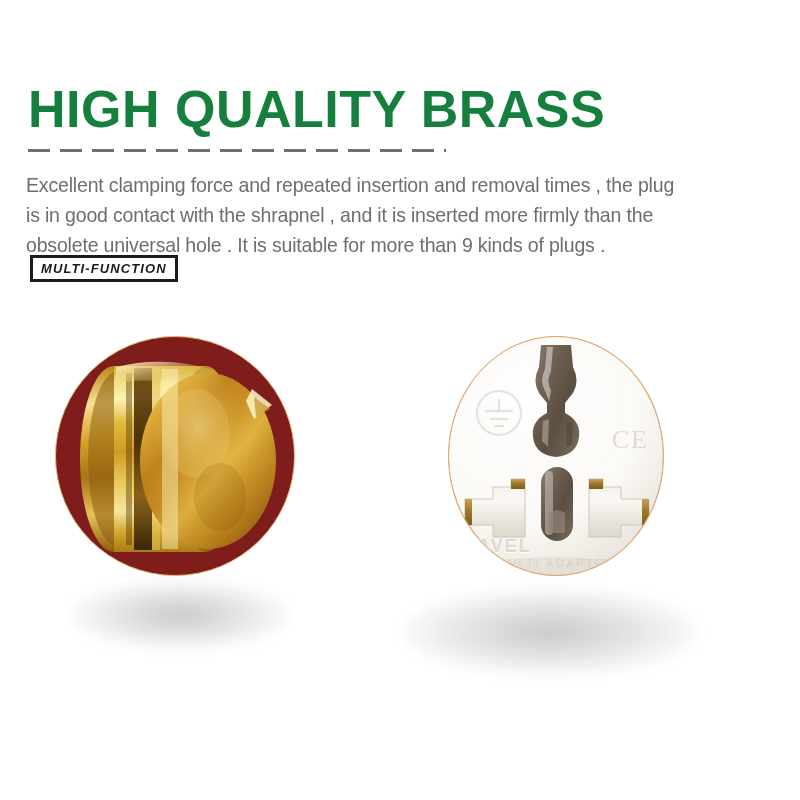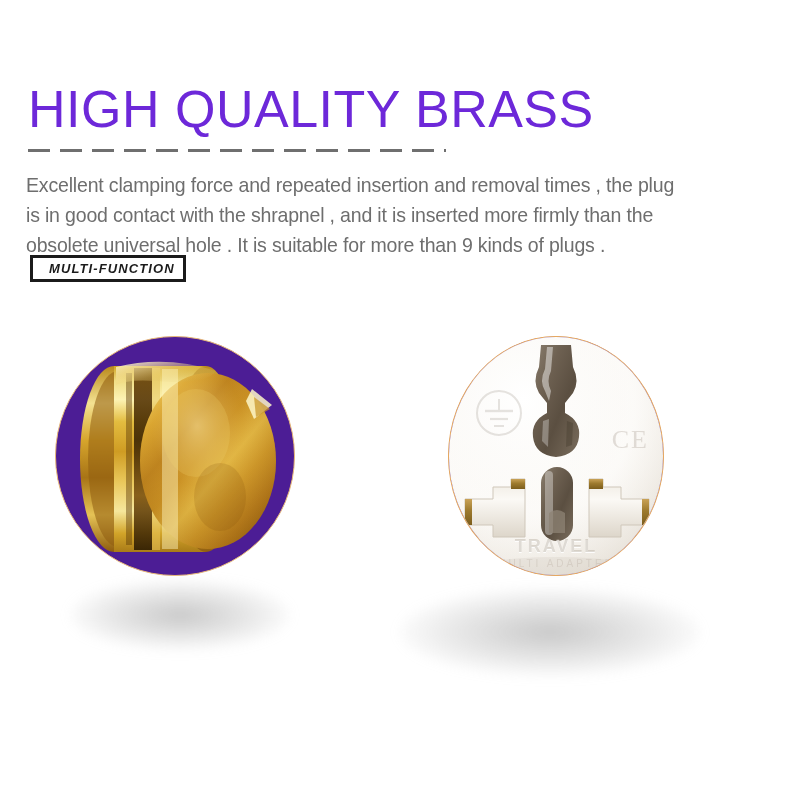--- a/index.html
+++ b/index.html
@@ -20,23 +20,23 @@
   }
 
   
   .headline {
     position: absolute;
     left: 28px;
     top: 80px;
     font-family: "Liberation Sans", sans-serif;
     font-size: 52px;
     line-height: 58px;
-    font-weight: 400;
+    font-weight: 700;
     letter-spacing: 0.5px;
-    color: #6d28d9;
+    color: #15803d;
     white-space: nowrap;
   }
 
   .divider {
     position: absolute;
     left: 28px;
     top: 149px;
     width: 418px;
     height: 3px;
     background-image: linear-gradient(to right, #6f6f6f 0px, #6f6f6f 22px, rgba(0,0,0,0) 22px, rgba(0,0,0,0) 32px);
@@ -58,40 +58,40 @@
     transform-origin: left top;
   }
   .body-copy .line { display: block; white-space: nowrap; }
 
   
   .badge {
     position: absolute;
     left: 30px;
     top: 255px;
     border: 3px solid #1b1b1b;
-    padding: 1px 8px 2px 16px;
+    padding: 1px 8px 2px 8px;
     background: #ffffff;
   }
   .badge-text {
     font-family: "Liberation Sans", sans-serif;
     font-style: italic;
     font-weight: 700;
     font-size: 13px;
     line-height: 15px;
     letter-spacing: 1.1px;
     color: #1b1b1b;
     white-space: nowrap;
   }
 
   
   .photo {
     position: absolute;
     border-radius: 50%;
     overflow: hidden;
-    background: #4c1d95;
+    background: #7f1d1d;
   }
   .photo.left-photo {
     left: 55px;
     top: 336px;
     width: 238px;
     height: 238px;
     border: 1px solid #e8b877;
   }
   .photo.right-photo {
     left: 448px;
@@ -123,21 +123,20 @@
     left: 0; top: 0; width: 100%; height: 100%;
     background:
       radial-gradient(circle at 38% 30%, #ffffff 0%, #fdfcfa 48%, #f3efe9 80%, #ebe5db 100%);
   }
 
   .socket-emboss-text {
     position: absolute;
     left: 0;
     right: 0;
     bottom: 18px;
-    text-align: center;
     font-family: "Liberation Sans", sans-serif;
     font-size: 18px;
     letter-spacing: 2px;
     font-weight: 700;
     color: rgba(176,164,150,0.40);
     text-shadow: 0 1px 0 rgba(255,255,255,0.9);
     pointer-events: none;
   }
   .socket-emboss-sub {
     position: absolute;

